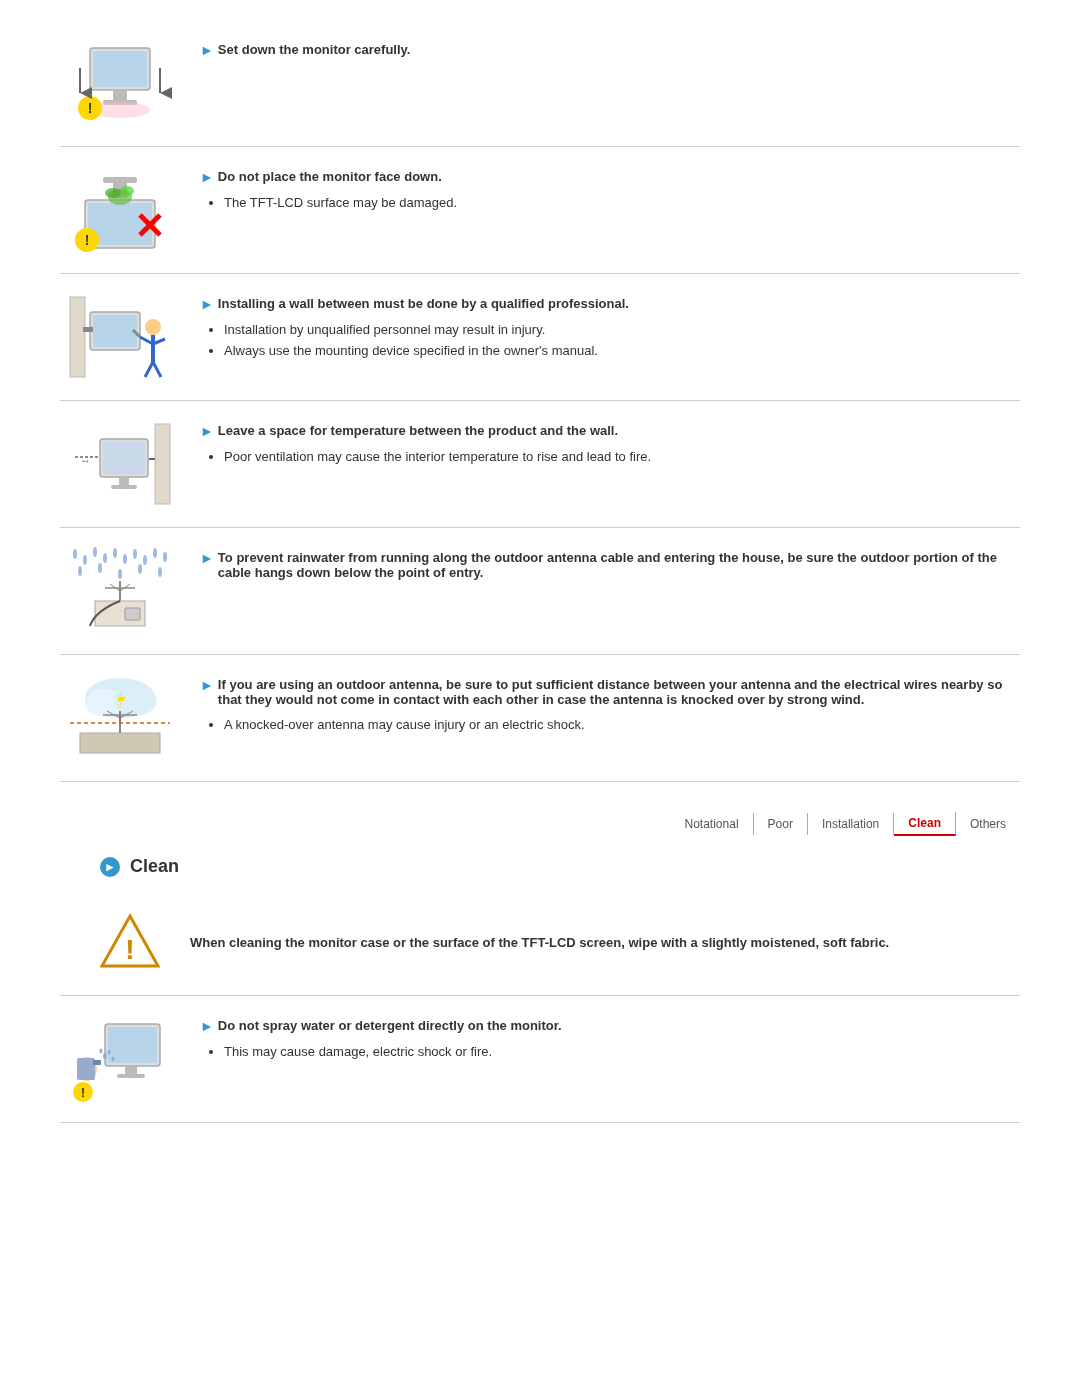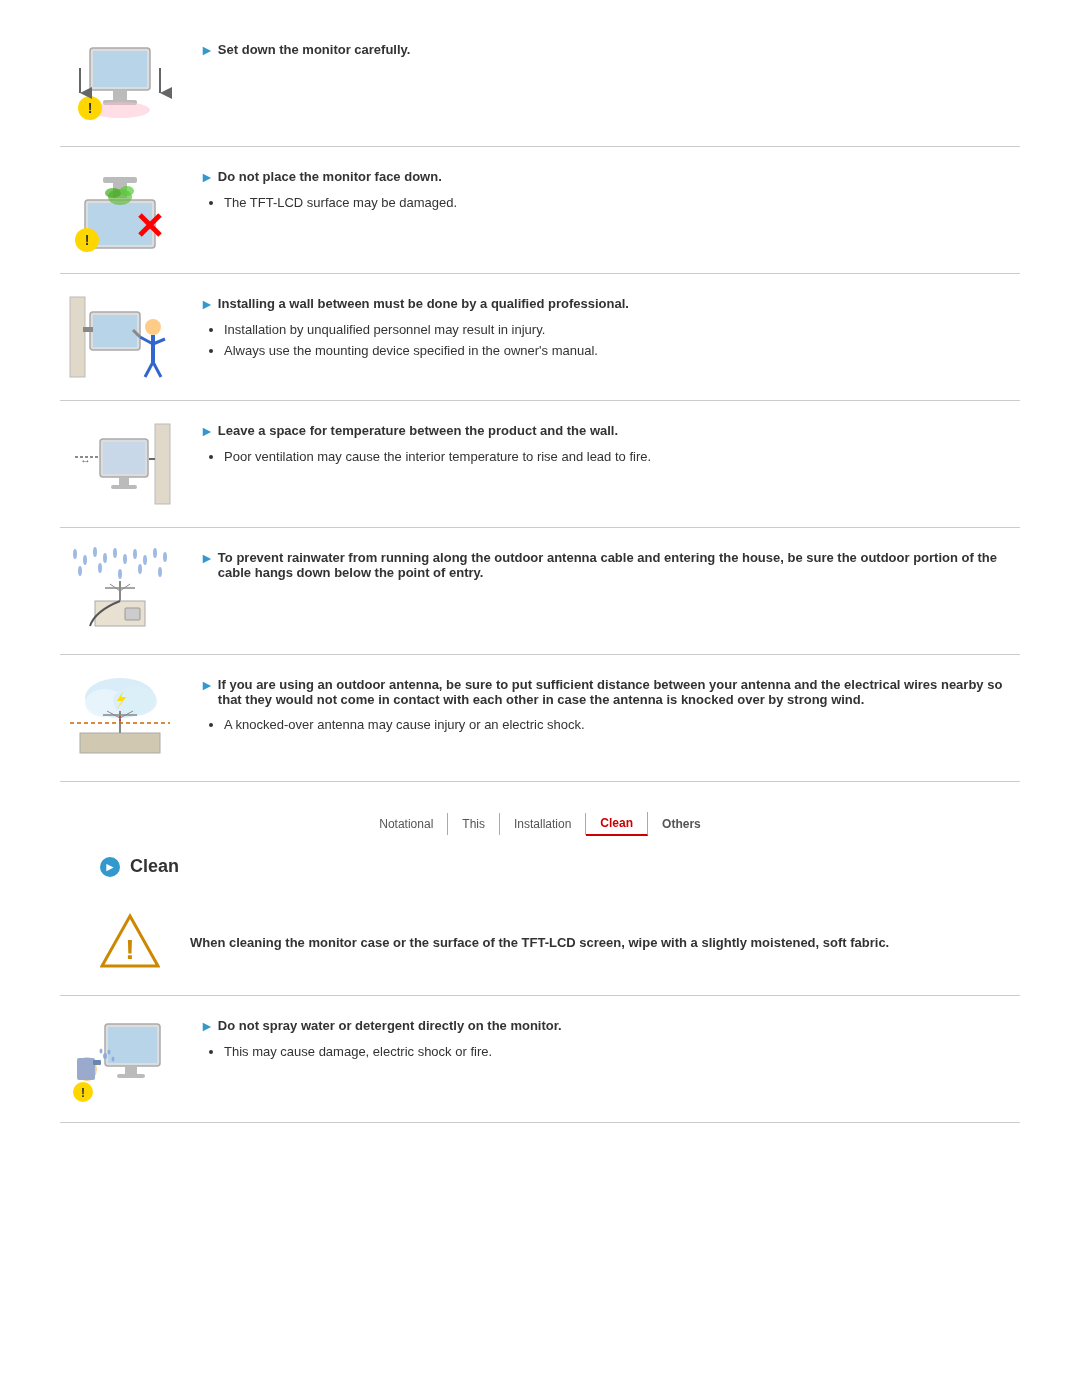--- a/index.html
+++ b/index.html
@@ -55,36 +55,35 @@
 
     .instruction-list {
       list-style: disc;
       padding-left: 24px;
       line-height: 1.6;
     }
 
     
     .nav-bar {
       display: flex;
-      justify-content: center;
+      justify-content: flex-end;
       align-items: center;
       margin: 30px 0 20px 0;
       font-size: 12px;
       color: #555;
     }
 
     .nav-item {
       padding: 4px 14px;
       border-right: 1px solid #aaa;
       cursor: pointer;
     }
 
     .nav-item:last-child {
       border-right: none;
-      font-weight: bold;
     }
 
     .nav-item.active {
       color: #cc0000;
       font-weight: bold;
       border-bottom: 2px solid #cc0000;
     }
 
     
     .section-header {
@@ -339,21 +338,21 @@
         <ul class="instruction-list">
           <li>A knocked-over antenna may cause injury or an electric shock.</li>
         </ul>
       </div>
     </div>
 
   </div>
 
   <div class="nav-bar">
     <div class="nav-item">Notational</div>
-    <div class="nav-item">This</div>
+    <div class="nav-item">Poor</div>
     <div class="nav-item">Installation</div>
     <div class="nav-item active">Clean</div>
     <div class="nav-item">Others</div>
   </div>
 
   <div class="section-header">
     <div class="section-icon">►</div>
     <span>Clean</span>
   </div>
 

